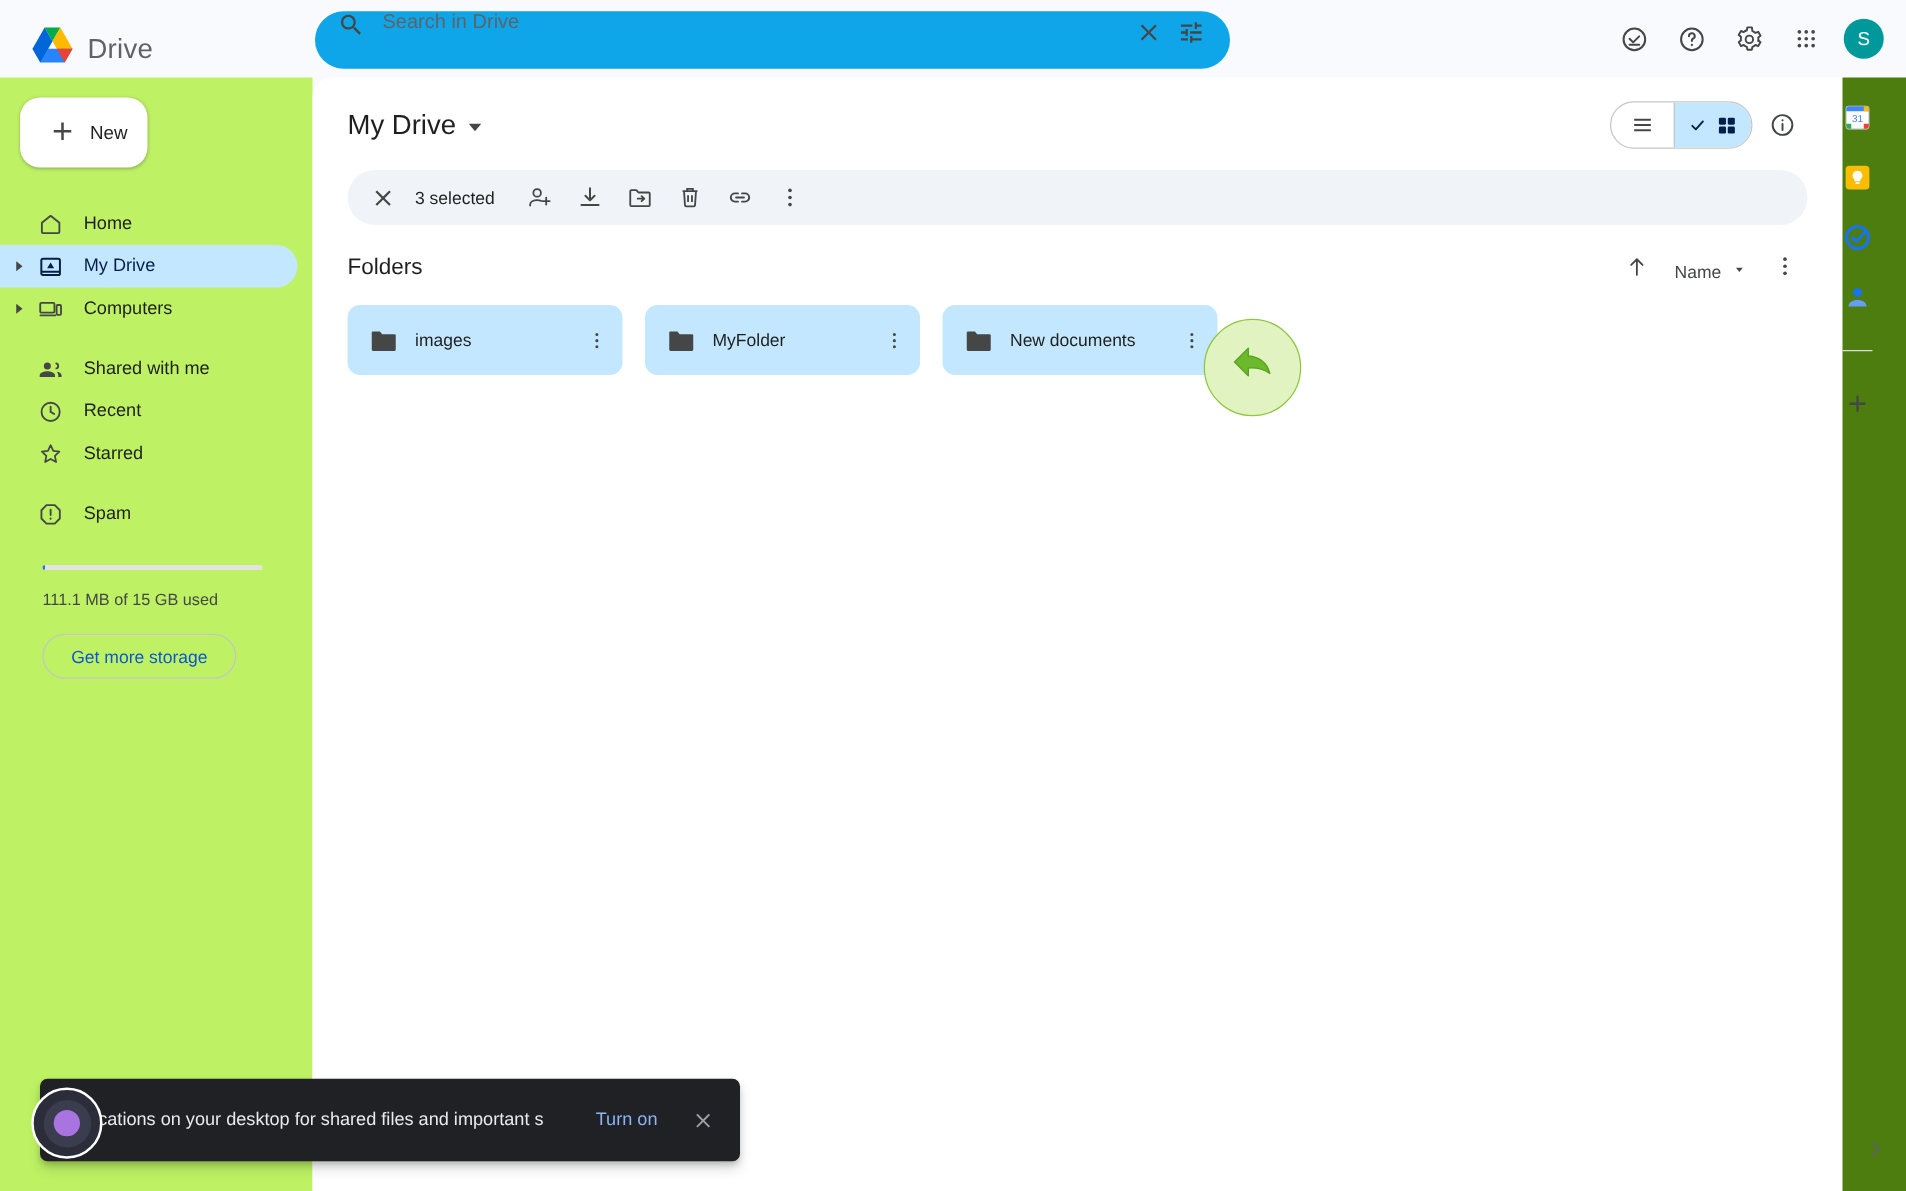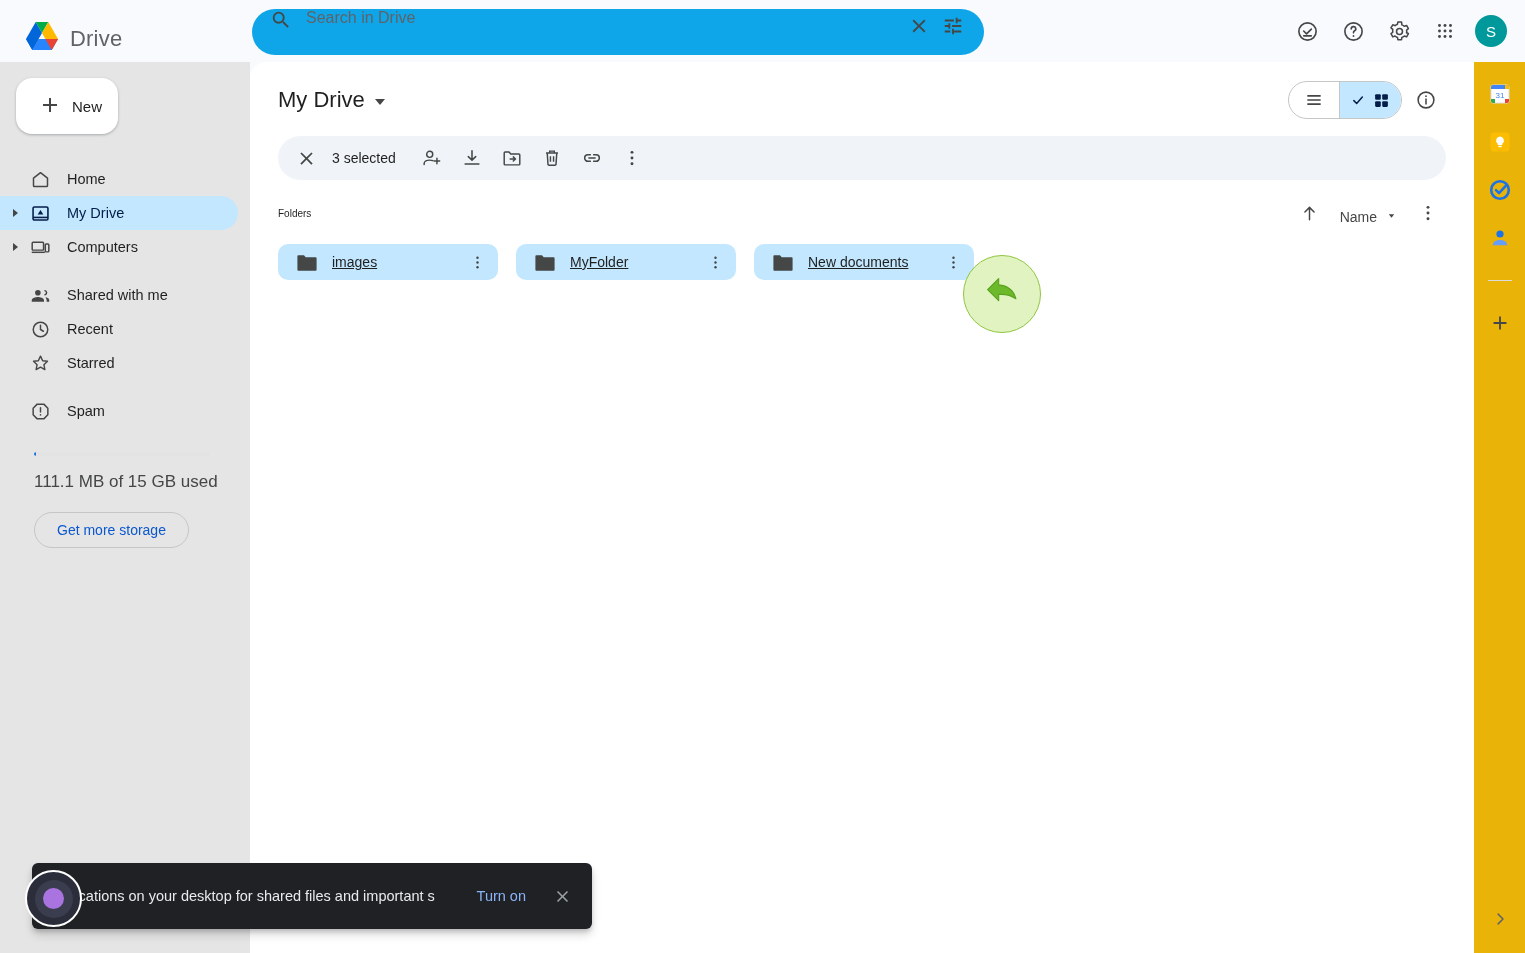--- a/index.html
+++ b/index.html
@@ -58,21 +58,21 @@
   .avatar {
     width: 32px; height: 32px; border-radius: 50%;
     background: #00999b; color: #fff;
     display: flex; align-items: center; justify-content: center;
     font-size: 15px; cursor: pointer; margin-left: 4px;
   }
 
   
   .sidebar {
     position: absolute; left: 0; top: 62px; width: 250px; height: 891px;
-    background: #e5e5e5; padding-top: 10px;
+    background: #bef264; padding-top: 10px;
   }
   .new-btn {
     margin: 6px 0 0 16px; width: 102px; height: 56px;
     background: #fff; border-radius: 16px;
     box-shadow: 0 1px 3px rgba(60,64,67,.25), 0 1px 2px rgba(60,64,67,.12);
     display: flex; align-items: center; gap: 10px;
     padding-left: 22px; cursor: pointer; border: none;
     font-family: "Liberation Sans", sans-serif;
   }
   .new-btn .lbl { font-size: 15px; color: #1f1f1f; }
@@ -95,21 +95,21 @@
     border-top: 4px solid transparent; border-bottom: 4px solid transparent;
   }
   .nav-gap { height: 14px; }
 
   .storage-block { margin-top: 24px; padding-left: 34px; padding-right: 24px; }
   .storage-bar {
     width: 176px; height: 4px; border-radius: 2px; background: #e3e3e3;
     position: relative; overflow: hidden;
   }
   .storage-bar i { position: absolute; left: 0; top: 0; height: 4px; background: #1a73e8; border-radius: 2px; }
-  .storage-text { margin-top: 16px; font-size: 17px; color: #444746; }
+  .storage-text { margin-top: 16px; font-size: 13px; color: #444746; }
   .storage-btn {
     margin-top: 20px; height: 36px; padding: 0 22px;
     border: 1px solid #c4c7c5; border-radius: 18px;
     background: transparent; color: #0b57d0; font-size: 14px;
     cursor: pointer; font-family: "Liberation Sans", sans-serif;
   }
 
   
   .main {
     position: absolute; left: 250px; top: 62px;
@@ -148,53 +148,53 @@
   .tb-btn {
     width: 36px; height: 36px; border-radius: 50%;
     display: flex; align-items: center; justify-content: center;
     cursor: pointer; color: #444746; border: none; background: transparent;
   }
 
   .section-row {
     display: flex; align-items: center; justify-content: space-between;
     margin: 16px 28px 0 28px; height: 34px;
   }
-  .section-title { font-size: 10px; color: #1f1f1f; }
+  .section-title { font-size: 18px; color: #1f1f1f; }
   .sort-wrap { display: flex; align-items: flex-end; gap: 2px; }
   .sort-name {
     display: flex; align-items: center; gap: 8px; cursor: pointer;
     font-size: 14px; color: #444746; padding: 6px 10px; border-radius: 16px;
   }
 
   .grid {
     display: flex; flex-wrap: wrap; gap: 18px;
     margin: 14px 28px 0 28px;
   }
   .folder-card {
-    width: 220px; height: 36px; border-radius: 10px;
+    width: 220px; height: 56px; border-radius: 10px;
     background: #f0f4f9; display: flex; align-items: center;
-    padding: 0 6px 0 18px; cursor: pointer; gap: 14px; text-decoration: underline;
+    padding: 0 6px 0 18px; cursor: pointer; gap: 14px;
   }
   .folder-card.selected { background: #c2e7ff; }
   .folder-icon { width: 22px; height: 19px; flex: 0 0 22px; color: #444746; }
   .folder-name {
     flex: 1; font-size: 14px; color: #1f1f1f;
     white-space: nowrap; overflow: hidden; text-overflow: ellipsis;
   }
   .card-more {
     width: 30px; height: 30px; border-radius: 50%; flex: 0 0 30px;
     display: flex; align-items: center; justify-content: center;
     color: #444746; cursor: pointer;
   }
 
   
   .rail {
     position: absolute; right: 0; top: 62px; width: 51px; height: 891px;
-    background: #eab308; display: flex; flex-direction: column;
-    align-items: center; padding-top: 20px; gap: 24px;
+    background: #4d7c0f; display: flex; flex-direction: column;
+    padding-top: 20px; gap: 24px;
   }
   .rail-btn {
     width: 24px; height: 24px; border-radius: 4px;
     display: flex; align-items: center; justify-content: center; cursor: pointer;
   }
   .rail-div { width: 24px; height: 1px; background: #dadce0; margin: 6px 0; }
   .rail-expand {
     position: absolute; bottom: 20px; left: 50%; transform: translateX(-50%);
     width: 28px; height: 28px; display: flex; align-items: center;
     justify-content: center; color: #5f6368; cursor: pointer;

